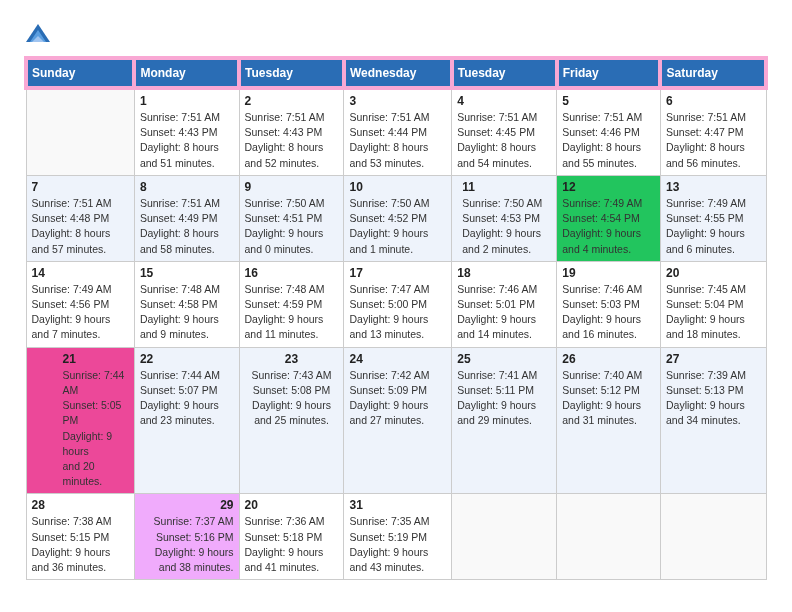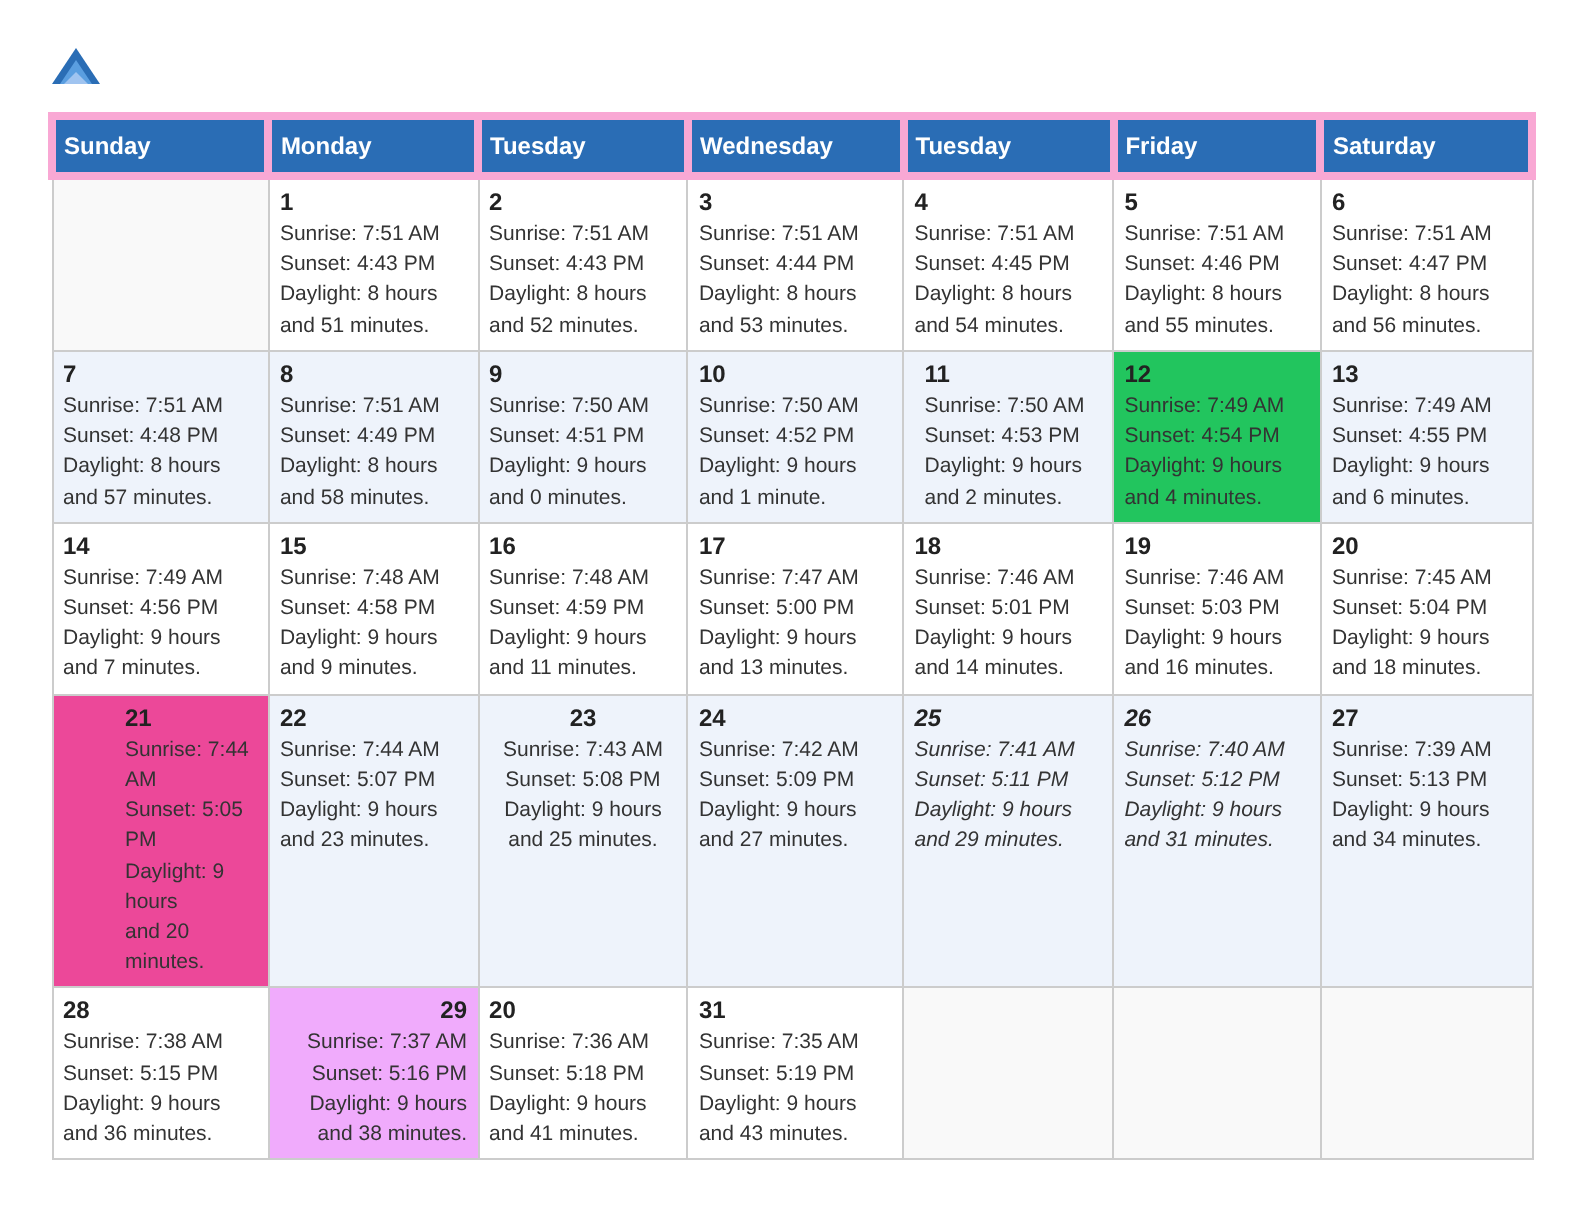--- a/index.html
+++ b/index.html
@@ -236,25 +236,25 @@
             <div class="day-info">Sunrise: 7:44 AM<br>Sunset: 5:07 PM<br>Daylight: 9 hours<br>and 23 minutes.</div>
           </td>
           <td style="background-color: rgb(238, 243, 251); text-align: center;">
             <span class="day-number">23</span>
             <div class="day-info">Sunrise: 7:43 AM<br>Sunset: 5:08 PM<br>Daylight: 9 hours<br>and 25 minutes.</div>
           </td>
           <td style="background-color: rgb(238, 243, 251);">
             <span class="day-number">24</span>
             <div class="day-info">Sunrise: 7:42 AM<br>Sunset: 5:09 PM<br>Daylight: 9 hours<br>and 27 minutes.</div>
           </td>
-          <td style="background-color: rgb(238, 243, 251); font-style: italic;">
+          <td style="background-color: rgb(238, 243, 251);">
             <span class="day-number">25</span>
             <div class="day-info">Sunrise: 7:41 AM<br>Sunset: 5:11 PM<br>Daylight: 9 hours<br>and 29 minutes.</div>
           </td>
-          <td style="background-color: rgb(238, 243, 251); font-style: italic;">
+          <td style="background-color: rgb(238, 243, 251);">
             <span class="day-number">26</span>
             <div class="day-info">Sunrise: 7:40 AM<br>Sunset: 5:12 PM<br>Daylight: 9 hours<br>and 31 minutes.</div>
           </td>
           <td style="background-color: rgb(238, 243, 251);">
             <span class="day-number">27</span>
             <div class="day-info">Sunrise: 7:39 AM<br>Sunset: 5:13 PM<br>Daylight: 9 hours<br>and 34 minutes.</div>
           </td>
         </tr>
         <tr>
           <td style="background-color: rgb(255, 255, 255);">

